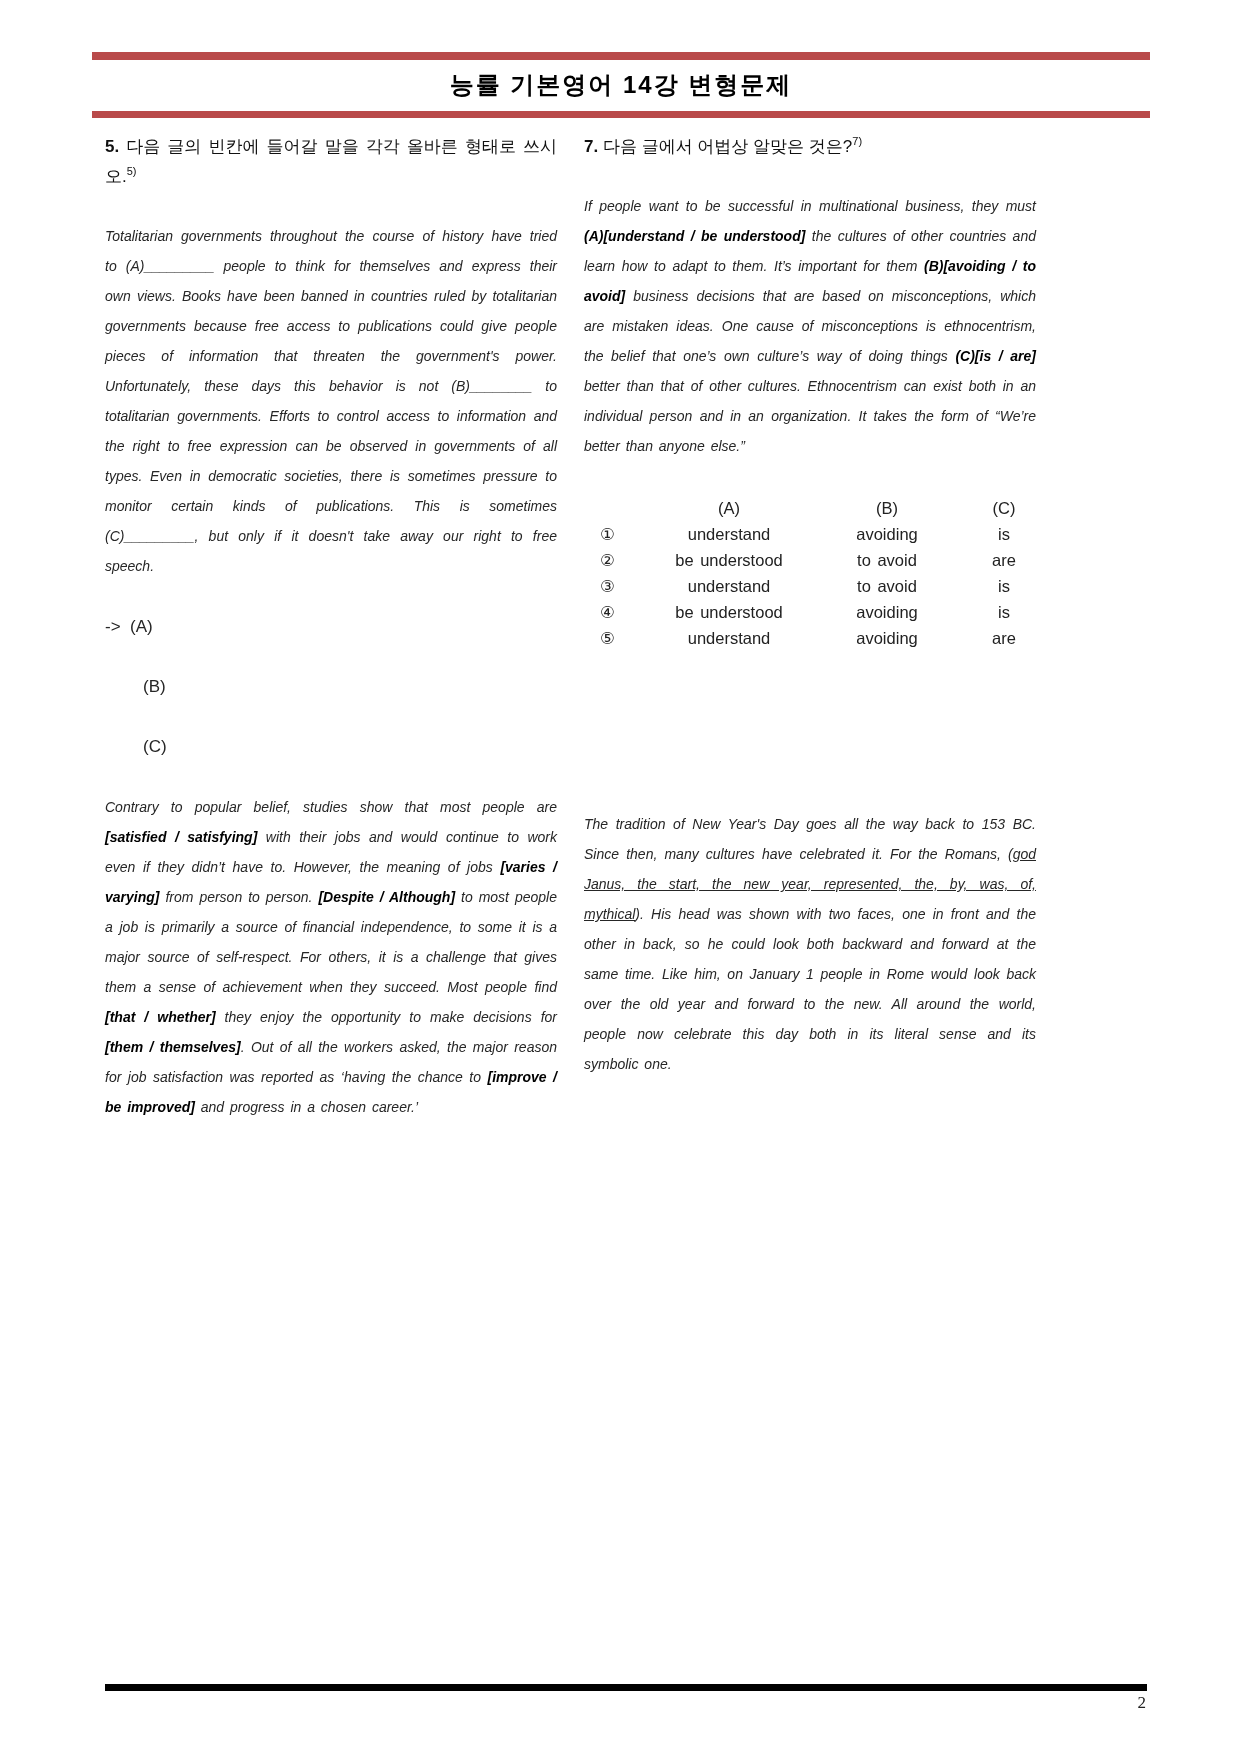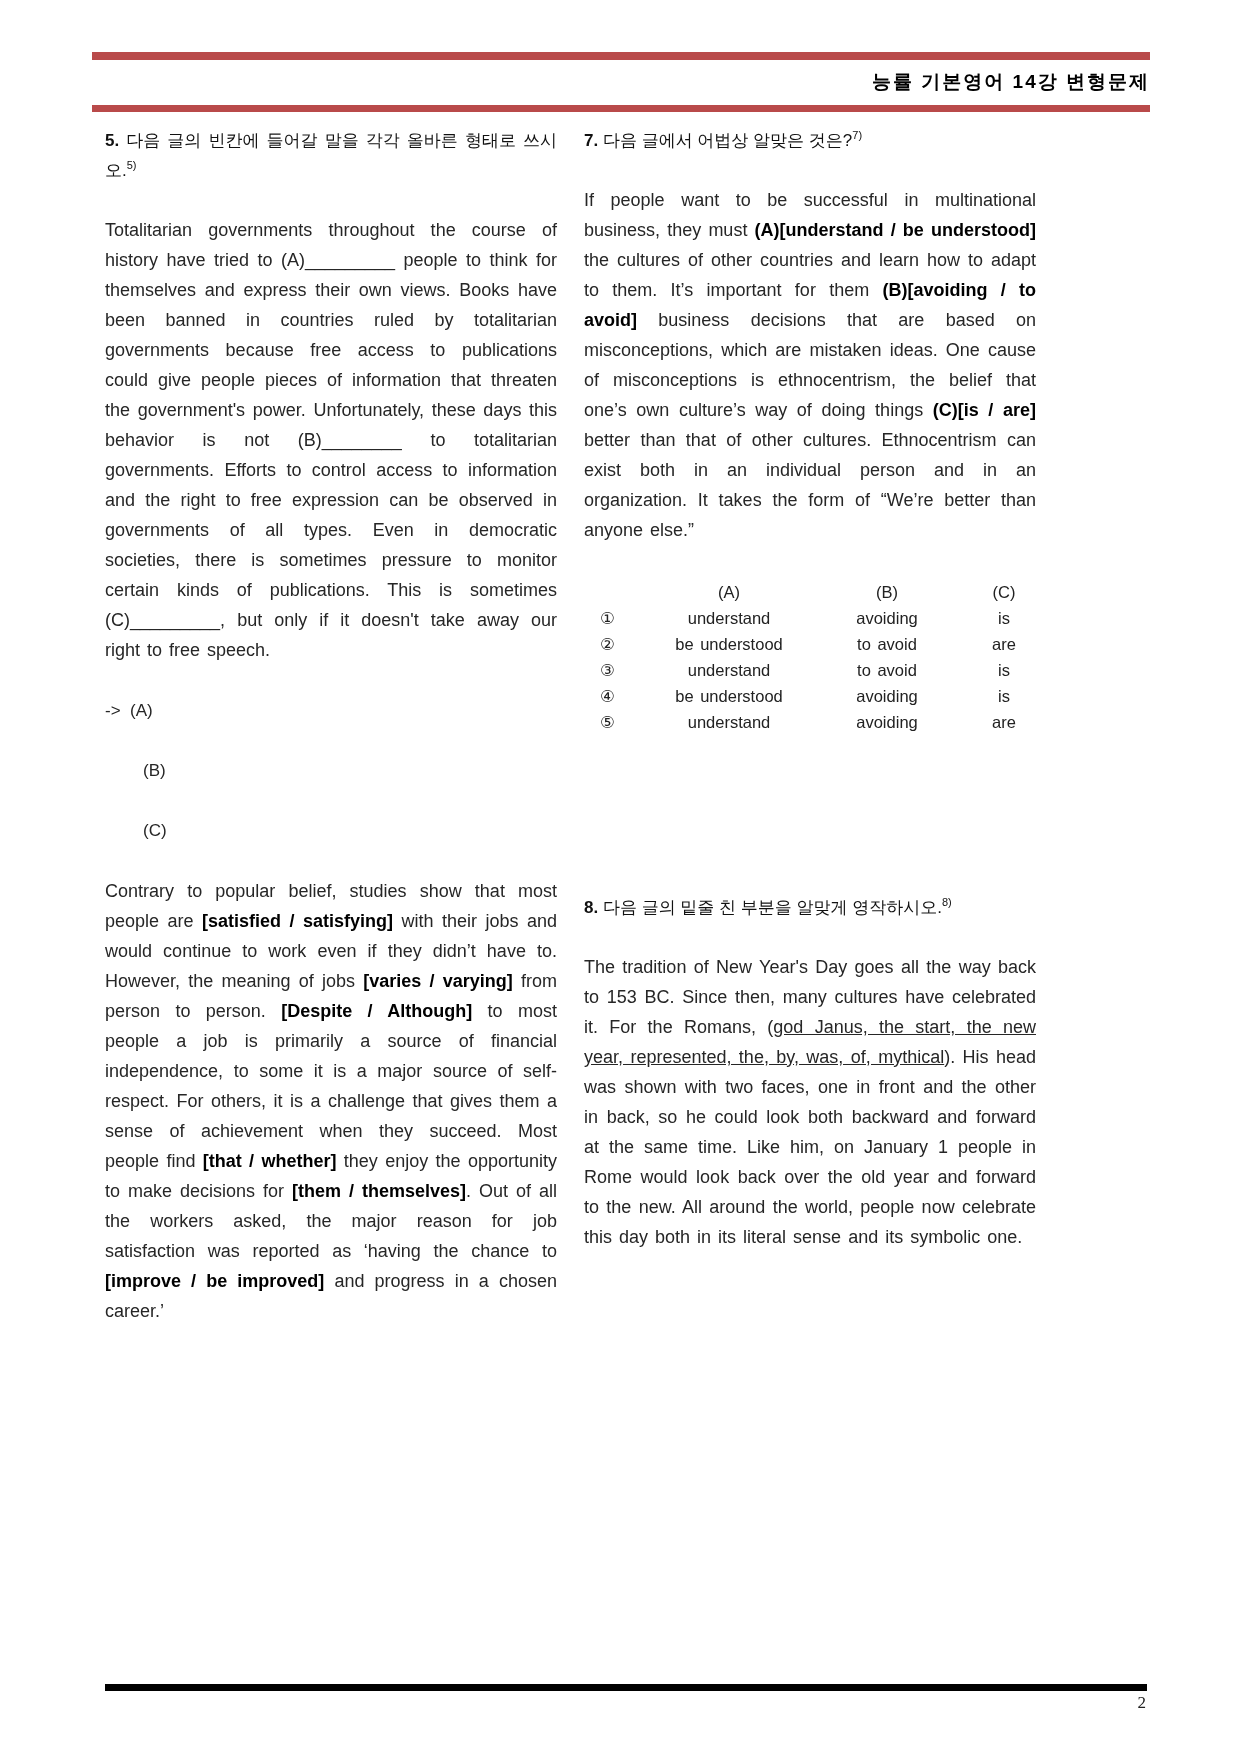--- a/index.html
+++ b/index.html
@@ -6,36 +6,36 @@
   body{
     width:1240px;height:1752px;background:#ffffff;position:relative;
     font-family:"Liberation Sans","DejaVu Sans",sans-serif;color:#1f1f1f;
     -webkit-font-smoothing:antialiased;
   }
   .page{position:absolute;left:92px;top:52px;width:1058px;}
   .rule{background:#b94a4a;}
   .rule-top{height:8px;}
   .rule-mid{height:7px;}
   .doc-title{
-    text-align:right;font-weight:bold;font-size:19px;letter-spacing:2px;
+    text-align:center;font-weight:bold;font-size:24px;letter-spacing:2px;
     padding:9px 0 10px 0;color:#000;
   }
   .columns{display:flex;align-items:flex-start;margin-top:14px;min-height:1520px;}
   .col{width:452px;}
   .col-left{margin-left:13px;}
   .col-divider{width:0;border-left:2px dotted #2e8b2e;margin-left:11px;}
   .col-right{margin-left:14px;}
 
   .q-title{font-size:17px;line-height:30px;text-align:justify;color:#111;}
   .q-num{font-weight:bold;}
   sup.fn{font-size:11px;line-height:0;vertical-align:super;}
 
   .passage{
-    margin-top:29px;font-size:18px;line-height:30px;text-align:justify;
-    word-spacing:2px;color:#262626;
+    margin-top:29px;font-size:14px;line-height:30px;text-align:justify;
+    word-spacing:2px;color:#262626;font-style:italic;
   }
   .seg-b{font-weight:bold;color:#000;}
   .seg-u{text-decoration:underline;}
 
   .answer-line{font-size:17px;line-height:30px;white-space:pre-wrap;color:#262626;}
   .answer-first{margin-top:31px;}
   .answer-rest{margin-top:30px;margin-left:38px;}
 
   .q6-block{margin-top:30px;}
   .q8-block{margin-top:158px;}
@@ -119,23 +119,20 @@
           <div class="opt-cell">is</div>
 
           <div class="opt-cell opt-cell-num">⑤</div>
           <div class="opt-cell">understand</div>
           <div class="opt-cell">avoiding</div>
           <div class="opt-cell">are</div>
         </div>
       </div>
 
       <div class="q8-block">
-        <div class="q-title"><span class="q-num">8.</span>
-          <span>다음 글의 밑줄 친 부분을 알맞게 영작하시오.</span><sup class="fn">8)</sup>
-        </div>
         <div class="passage"><span>The tradition of New Year's Day goes all the way back to 153 BC. Since then, many cultures have celebrated it. For the Romans, (</span><span class="seg-u">god Janus, the start, the new year, represented, the, by, was, of, mythical</span><span>). His head was shown with two faces, one in front and the other in back, so he could look both backward and forward at the same time. Like him, on January 1 people in Rome would look back over the old year and forward to the new. All around the world, people now celebrate this day both in its literal sense and its symbolic one.</span></div>
       </div>
 
     </div>
   </div>
 </div>
 
 <div class="footer-rule"></div>
 <div class="page-number">2</div>
 

